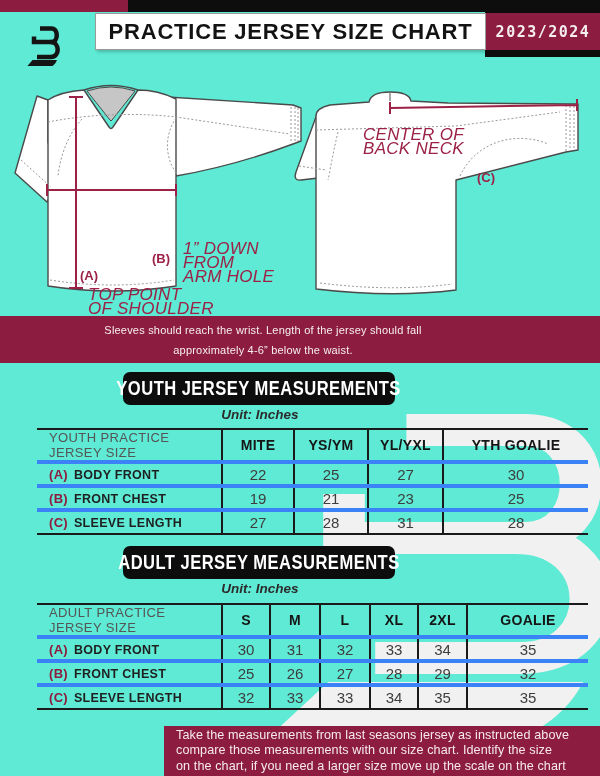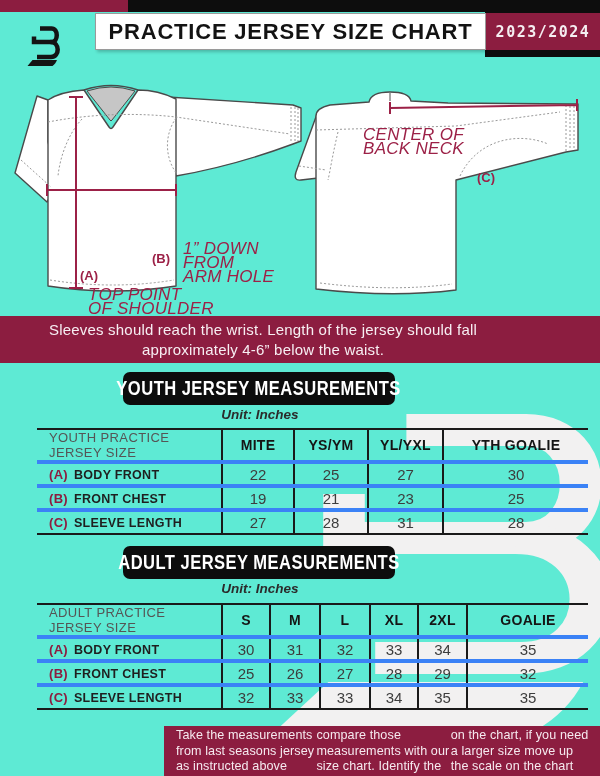--- a/index.html
+++ b/index.html
@@ -21,21 +21,21 @@
 
   
   .diagram-svg{left:0;top:62px;z-index:1;}
   .anno{position:absolute;color:#9C2147;z-index:2;}
   .anno.lab{font-weight:bold;font-size:13px;font-style:normal;}
   .anno.note{font-style:italic;font-size:17px;line-height:14px;letter-spacing:.3px;font-weight:500;}
 
   
   .banner{left:0;top:316px;width:600px;height:47px;background:#8C1D40;color:#f7eef2;z-index:1;
     display:flex;flex-direction:column;align-items:center;justify-content:center;padding-right:74px;}
-  .banner div{font-size:15px;line-height:20px;letter-spacing:.2px;text-align:center;}
+  .banner div{font-size:11px;line-height:20px;letter-spacing:.2px;text-align:center;}
 
   
   .pill{width:272px;height:33px;background:#0d0d0d;border-radius:7px;display:flex;align-items:center;justify-content:center;z-index:1;}
   .pill span{color:#ffffff;font-weight:bold;font-size:18px;letter-spacing:.5px;white-space:nowrap;transform:scale(.92,1.12);}
   .unit{width:520px;text-align:center;font-style:italic;font-size:13.5px;font-weight:bold;color:#2b2b2b;z-index:1;}
 
   
   table.size{border-collapse:collapse;table-layout:fixed;position:absolute;left:37px;width:551px;z-index:1;
     border-top:2px solid #1a1a1a;border-bottom:2px solid #1a1a1a;}
   table.size tr + tr{border-top:4px solid #3b82f6;}
@@ -46,21 +46,21 @@
   table.size tr.data td{height:24px;font-size:15px;color:#3d3d3d;}
   table.size tr.data td:first-child{font-size:12.5px;color:#1f1f1f;font-weight:bold;letter-spacing:.3px;}
   .key{color:#8C1D40;font-weight:bold;font-size:13px;margin-right:6px;}
   #youth-table{top:428px;}
   #adult-table{top:603px;}
 
   
   .footer-black{left:0;top:726px;width:164px;height:50px;background:#0d0d0d;display:flex;align-items:center;justify-content:center;gap:7px;z-index:2;}
   .footer-black .brand{color:#f2f2f2;font-weight:bold;font-size:9.5px;letter-spacing:3.5px;}
   .footer-maroon{left:164px;top:726px;width:436px;height:50px;background:#8C1D40;color:#F6E9EF;z-index:2;
-    display:flex;justify-content:center;padding:2px 10px 2px 12px;}
+    display:flex;flex-direction:column;justify-content:center;padding:2px 10px 2px 12px;}
   .footer-maroon div{font-size:12.6px;line-height:15.6px;letter-spacing:.1px;}
 
   .watermark{left:240px;top:378px;z-index:0;}
 </style>
 </head>
 <body>
 
 <div id="page">
 
   <div class="abs strip-maroon"></div>

